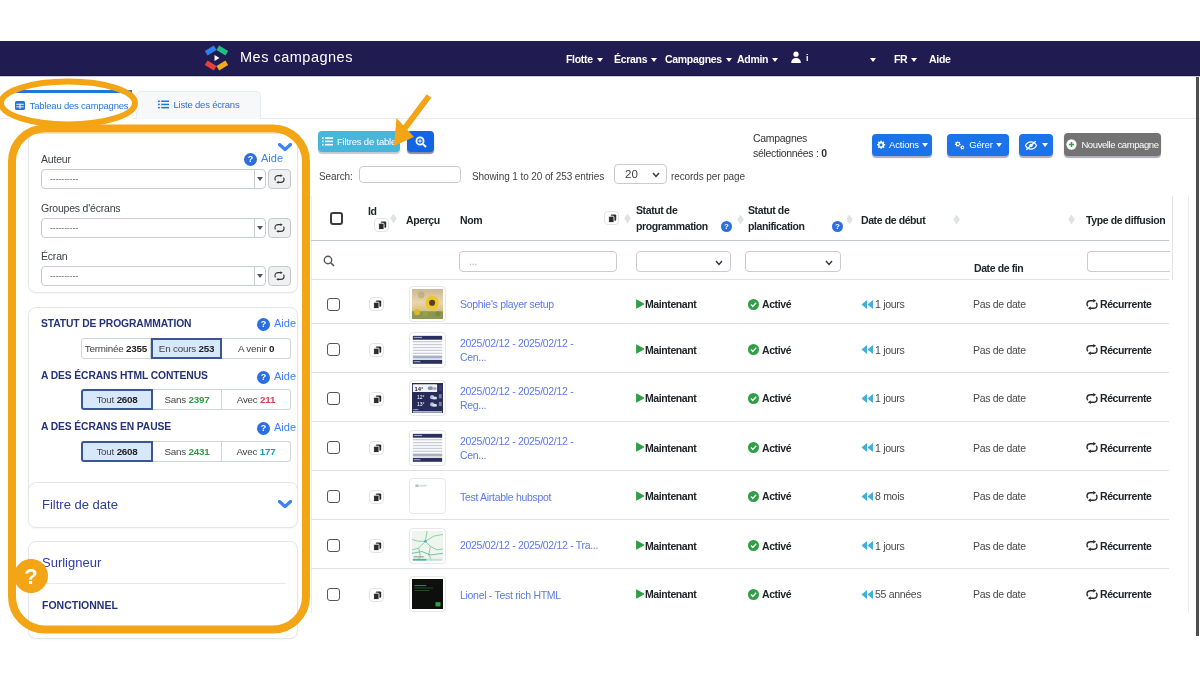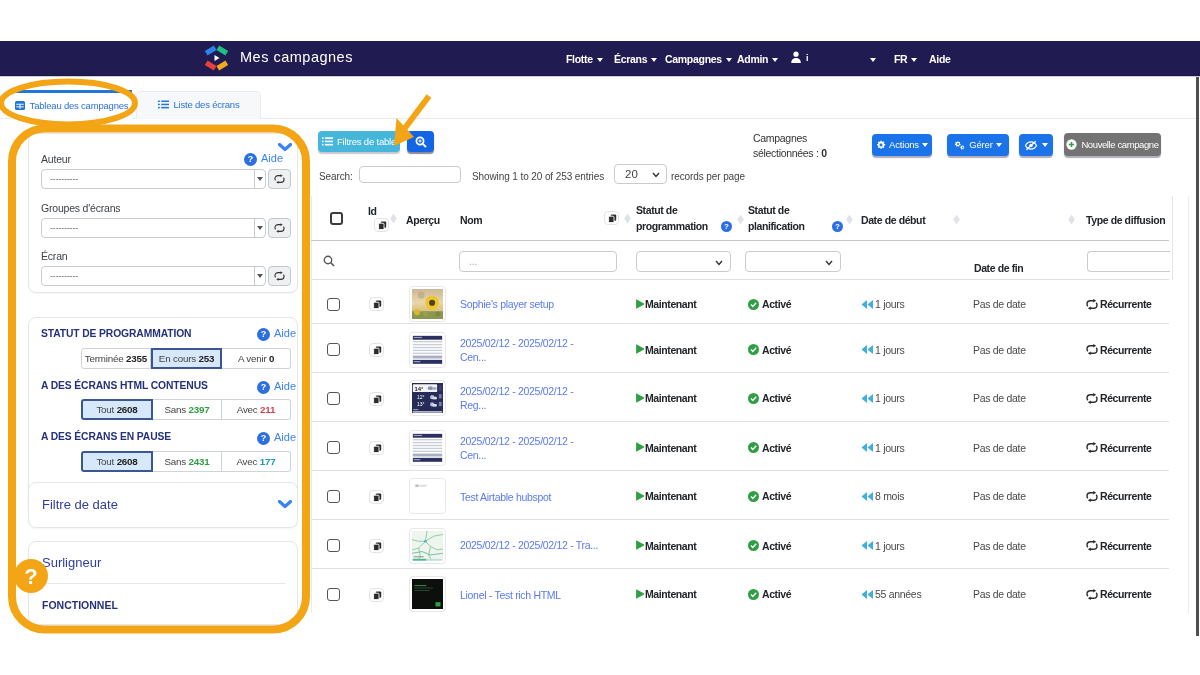--- a/index.html
+++ b/index.html
@@ -147,21 +147,21 @@
     <div class="rbtn" style="top:132px;">
         <svg width="11" height="10" viewBox="0 0 12 11" style="margin:4px 0 0 5px; display:block;">
           <path d="M1.6,7 C1.1,6.3 1,5.6 1,5 C1,3 2.7,1.8 4.4,1.8 L7.6,1.8" fill="none" stroke="#333" stroke-width="1.2"></path>
           <path d="M7,0.2 L9.6,1.8 L7,3.4 Z" fill="#333"></path>
           <path d="M10.4,4 C10.9,4.7 11,5.4 11,6 C11,8 9.3,9.2 7.6,9.2 L4.4,9.2" fill="none" stroke="#333" stroke-width="1.2"></path>
           <path d="M5,7.6 L2.4,9.2 L5,10.8 Z" fill="#333"></path>
         </svg>
       </div>
   </div>
 
-  <div class="card" style="top:317px; height:197px;">
+  <div class="card" style="top:307px; height:197px;">
     <div class="sechead" style="left:12px; top:10px;">STATUT DE PROGRAMMATION</div>
     <div class="qmark" style="left:228px; top:10px;">?</div>
     <div class="aide" style="left:245px; top:9px;">Aide</div>
     <div class="btngroup" style="top:30px;">
       <div class="bg-cell">Terminée <b>2355</b></div>
       <div class="bg-cell on">En cours <b>253</b></div>
       <div class="bg-cell">A venir <b>0</b></div>
     </div>
     <div class="sechead" style="left:12px; top:62px;">A DES ÉCRANS HTML CONTENUS</div>
     <div class="qmark" style="left:228px; top:63px;">?</div>
@@ -181,21 +181,21 @@
     </div>
   </div>
 
   <div class="card" style="top:482px; height:46px;">
     <div class="abs" style="left:13px; top:14px; color:#2d3e9e; font-size:13px;">Filtre de date</div>
     <svg class="chev" style="right:5px; top:17px;" viewBox="0 0 14 9">
         <path d="M1.5,1.5 L7,6.5 L12.5,1.5" fill="none" stroke="#3b82f6" stroke-width="3.2" stroke-linecap="round" stroke-linejoin="round"></path>
       </svg>
   </div>
 
-  <div class="card" style="top:541px; height:84px;">
+  <div class="card" style="top:541px; height:98px;">
     <div class="abs" style="left:13px; top:13px; color:#2d3e9e; font-size:13px;">Surligneur</div>
     <div class="abs" style="left:13px; top:41px; width:244px; height:1px; background:#e8e8e8;"></div>
     <div class="abs" style="left:13px; top:57px; color:#25317a; font-size:10.5px; font-weight:bold;">FONCTIONNEL</div>
   </div>
 
   <div class="btn btn-filtres"><svg width="11" height="9" viewBox="0 0 11 9" style="vertical-align:-1px; margin-right:4px;">
         <rect x="0" y="0.3" width="1.6" height="1.6" fill="#fff"></rect>
         <rect x="0" y="3.6" width="1.6" height="1.6" fill="#fff"></rect>
         <rect x="0" y="6.9" width="1.6" height="1.6" fill="#fff"></rect>
         <rect x="3" y="0.3" width="8" height="1.6" fill="#fff"></rect>

